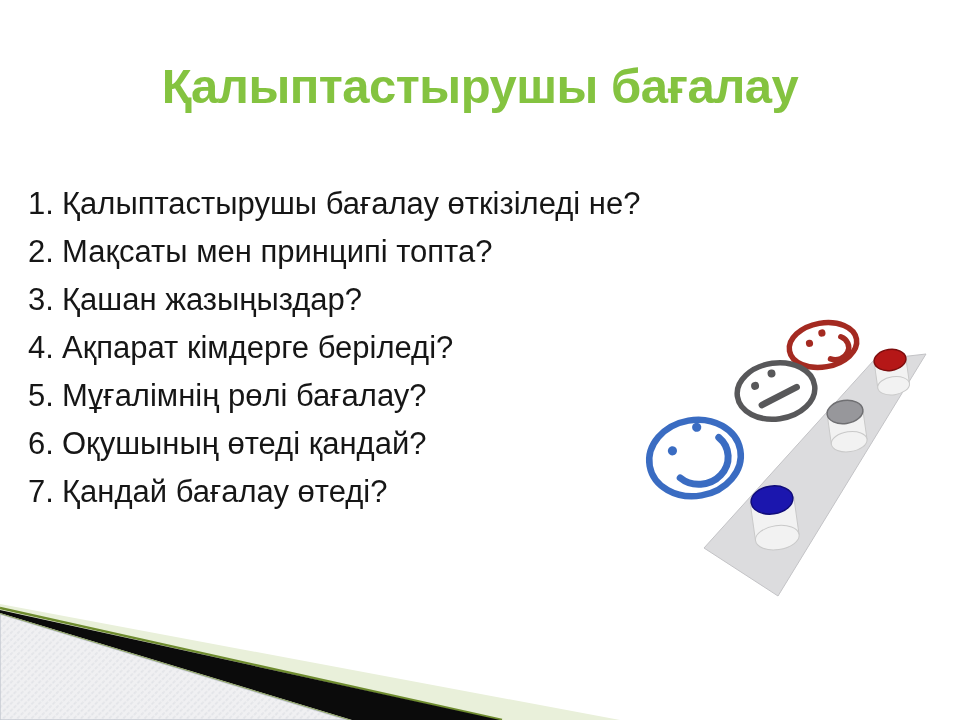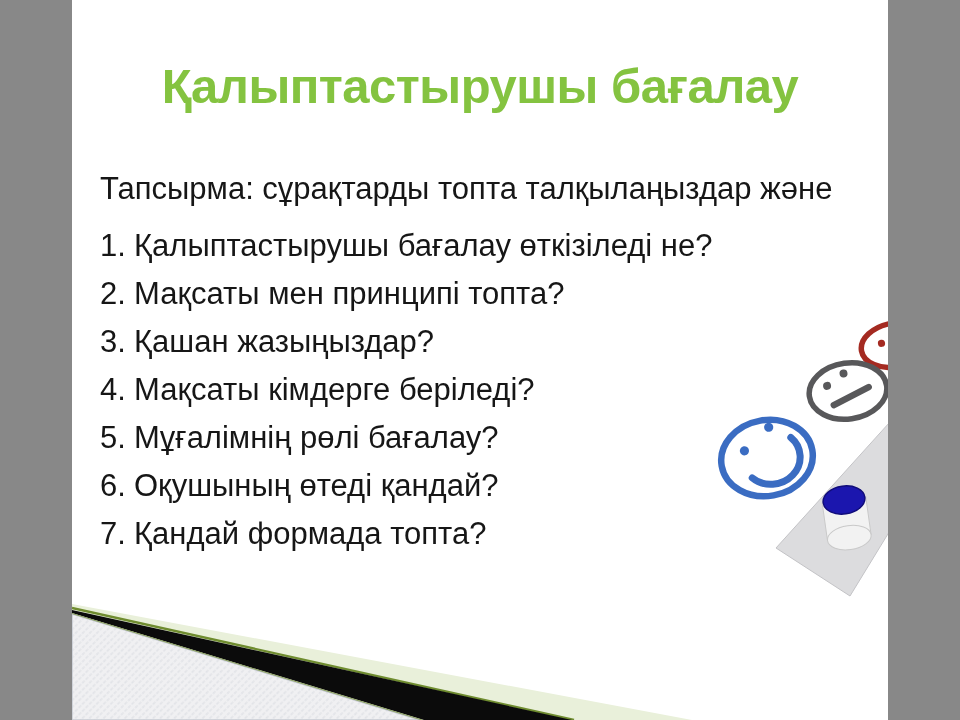--- a/index.html
+++ b/index.html
@@ -1,17 +1,17 @@
 <!DOCTYPE html>
 <html style="--title-green: #84C340; --text-dark: #161616; --band-green: #E9F0DA; --band-olive: #6F8C2F; --band-black: #0B0B0B; --hatch-base: #F0F0F2; --hatch-dot: #D8DAE0; --sad-face: #A42A21; --neutral-face: #58585A; --happy-face: #3A6CC2; --panel-gray: #DCDCDE; --button-red: #B51717; --button-gray: #97979B; --button-blue: #1B16AE;"><head>
 <meta charset="utf-8">
 <style>
   html,body { margin:0; padding:0; background:#888; }
   .slide {
-    position:relative; width:816px; height:720px; margin:0 auto;
+    position:relative; width:960px; height:720px; margin:0 auto;
     background:#ffffff; overflow:hidden;
     font-family:"Liberation Sans","DejaVu Sans",sans-serif;
   }
   .title {
     position:absolute; top:58px; left:0; width:100%;
     text-align:center; margin:0;
     font-size:49px; font-weight:bold; letter-spacing:-0.5px;
     color:var(--title-green,#84C340);
   }
   .content {
@@ -49,51 +49,50 @@
 </style>
 </head>
 <body>
 
 <div class="slide">
 
   <h1 class="title">Қалыптастырушы бағалау</h1>
 
   <div class="content">
     <p class="task">
-      <span class="task-line">Тапсырма: сұрақтарды топта талқылаңыздар және</span>
     </p>
 
     <div class="q-list">
       <div class="q">
         <span class="q-num">1.</span>
         <span class="q-text">Қалыптастырушы бағалау өткізіледі не?</span>
       </div>
       <div class="q">
         <span class="q-num">2.</span>
         <span class="q-text">Мақсаты мен принципі топта?</span>
       </div>
       <div class="q">
         <span class="q-num">3.</span>
         <span class="q-text">Қашан жазыңыздар?</span>
       </div>
       <div class="q">
         <span class="q-num">4.</span>
-        <span class="q-text">Мақсаты кімдерге беріледі?</span>
+        <span class="q-text">Ақпарат кімдерге беріледі?</span>
       </div>
       <div class="q">
         <span class="q-num">5.</span>
         <span class="q-text">Мұғалімнің рөлі бағалау?</span>
       </div>
       <div class="q">
         <span class="q-num">6.</span>
         <span class="q-text">Оқушының өтеді қандай?</span>
       </div>
       <div class="q">
         <span class="q-num">7.</span>
-        <span class="q-text">Қандай формада топта?</span>
+        <span class="q-text">Қандай бағалау өтеді?</span>
       </div>
     </div>
   </div>
 
   <svg class="smiley-svg" width="332" height="330" viewBox="0 0 332 330" aria-hidden="true">
     <defs>
       <linearGradient id="panelGrad" x1="0" y1="0" x2="1" y2="1">
         <stop offset="0" stop-color="#e4e4e6"></stop>
         <stop offset="1" stop-color="#cfcfd2"></stop>
       </linearGradient>

